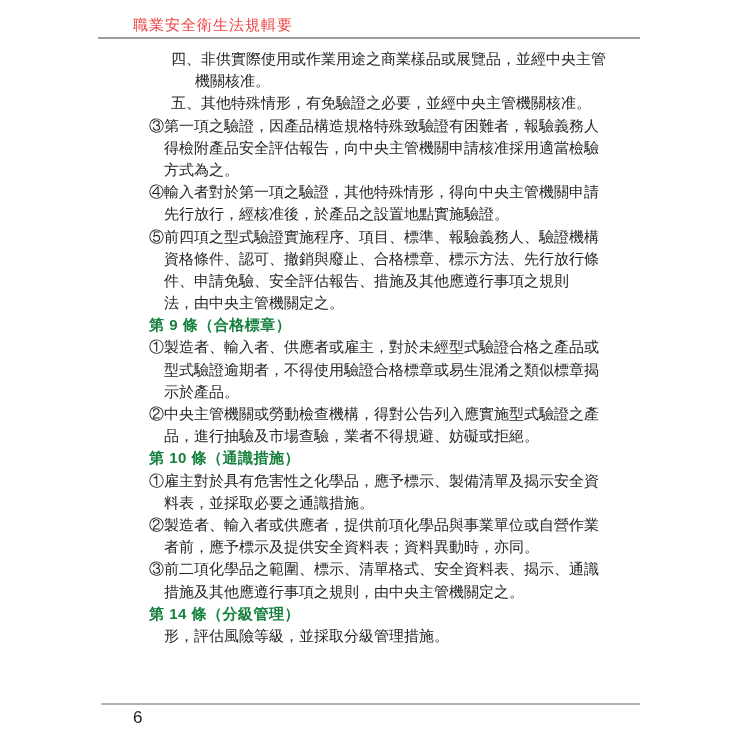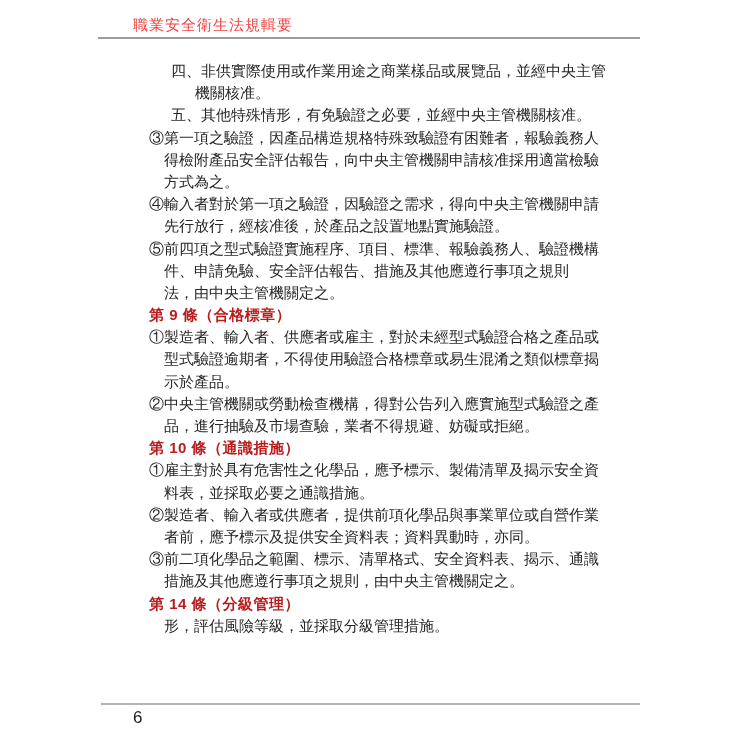--- a/index.html
+++ b/index.html
@@ -47,41 +47,41 @@
     position: absolute;
     left: 133px;
     top: 708px;
     font-family: "Liberation Sans", "DejaVu Sans", sans-serif;
     font-size: 17px;
     color: #222222;
   }
   .body-text {
     position: absolute;
     left: 149px;
-    top: 60px;
+    top: 48px;
     width: 468px;
     font-size: 15px;
     color: #262626;
   }
   .line {
     line-height: 22.2px;
     height: 22.2px;
     white-space: nowrap;
     letter-spacing: 0px;
   }
   .para.sub-item { margin-left: 22px; }
   .para.sub-item .line { margin-left: 24px; }
   .para.sub-item .line.first { margin-left: 0; }
   .para.clause .line { margin-left: 15px; }
   .para.clause .line.first { margin-left: 0; }
   .para.heading .line {
     font-weight: bold;
     font-family: "Liberation Sans", "DejaVu Sans", sans-serif;
     letter-spacing: 0.5px;
-    color: #b91c1c;
+    color: #15803d;
   }
 </style>
 </head>
 <body>
 
 <div class="page">
 
   <div class="running-header-title">職業安全衛生法規輯要</div>
 
   <div class="header-rule" style="background-color: rgb(156, 156, 156);"></div>
@@ -93,25 +93,26 @@
       </div>
       <div class="para sub-item">
         <div class="line first">五、其他特殊情形，有免驗證之必要，並經中央主管機關核准。</div>
       </div>
       <div class="para clause">
         <div class="line first">③第一項之驗證，因產品構造規格特殊致驗證有困難者，報驗義務人</div>
         <div class="line">得檢附產品安全評估報告，向中央主管機關申請核准採用適當檢驗</div>
         <div class="line">方式為之。</div>
       </div>
       <div class="para clause">
-        <div class="line first">④輸入者對於第一項之驗證，因驗證之需求，得向中央主管機關申請</div>
+        <div class="line first">④輸入者對於第一項之驗證，其他特殊情形，得向中央主管機關申請</div>
         <div class="line">先行放行，經核准後，於產品之設置地點實施驗證。</div>
       </div>
       <div class="para clause">
         <div class="line first">⑤前四項之型式驗證實施程序、項目、標準、報驗義務人、驗證機構</div>
+        <div class="line">資格條件、認可、撤銷與廢止、合格標章、標示方法、先行放行條</div>
         <div class="line">件、申請免驗、安全評估報告、措施及其他應遵行事項之規則</div>
         <div class="line">法，由中央主管機關定之。</div>
       </div>
       <div class="para heading">
         <div class="line first">第 9 條（合格標章）</div>
       </div>
       <div class="para clause">
         <div class="line first">①製造者、輸入者、供應者或雇主，對於未經型式驗證合格之產品或</div>
         <div class="line">型式驗證逾期者，不得使用驗證合格標章或易生混淆之類似標章揭</div>
         <div class="line">示於產品。</div>

